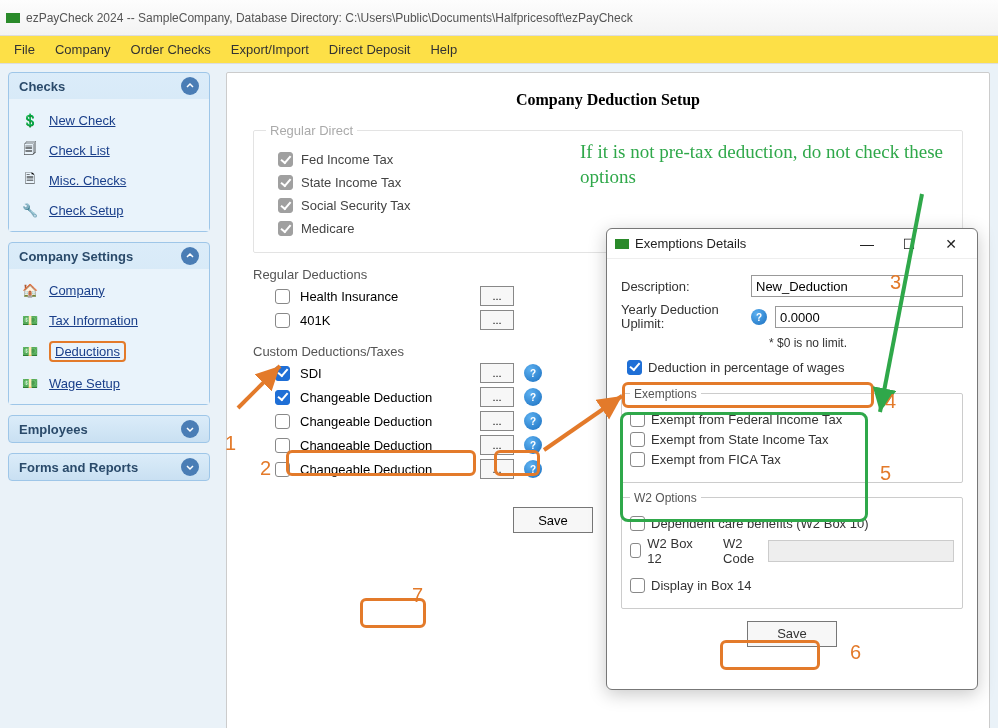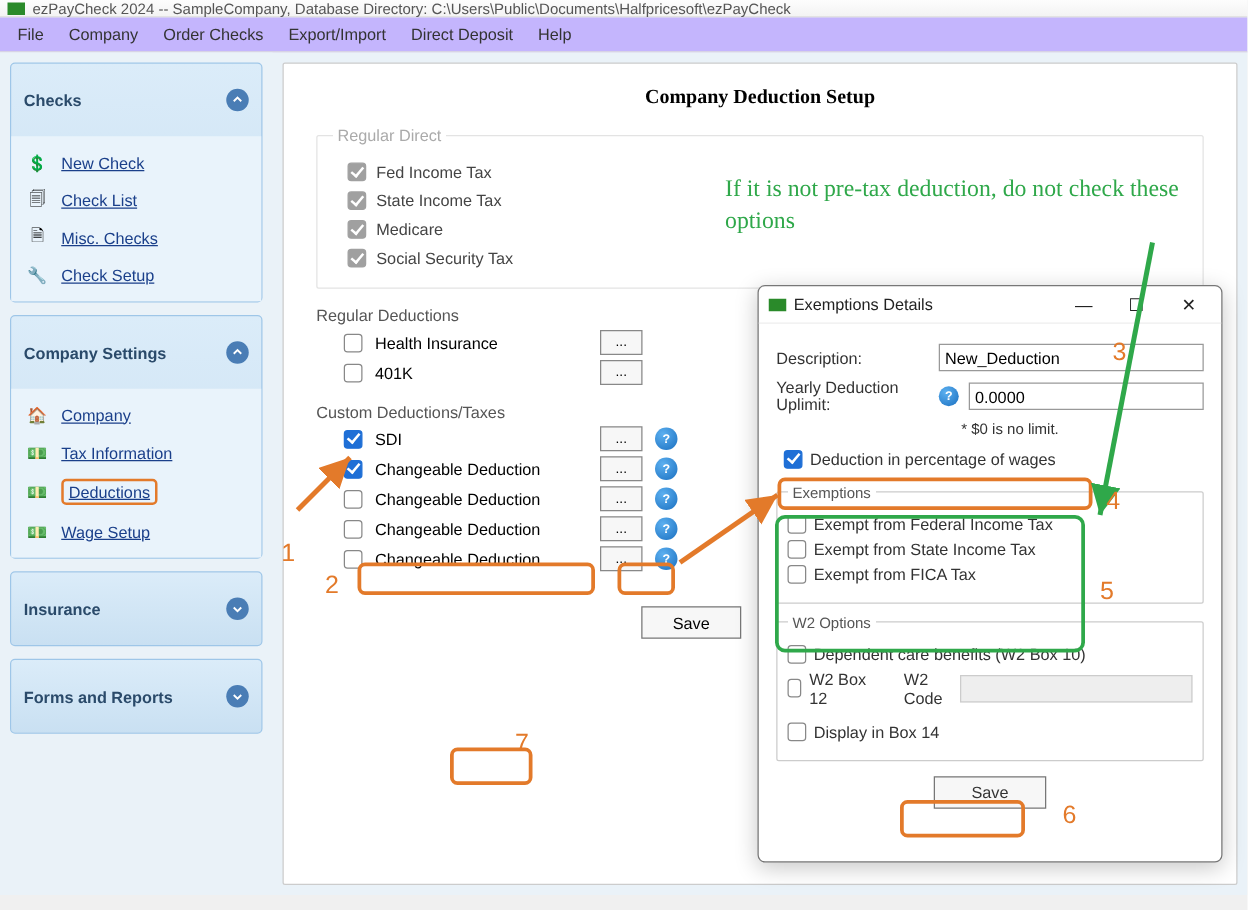--- a/index.html
+++ b/index.html
@@ -1,28 +1,28 @@
 <!DOCTYPE html>
 <html><head>
 <meta charset="utf-8">
 <style>
 * { box-sizing: border-box; margin: 0; padding: 0; font-family: "Segoe UI", Tahoma, sans-serif; }
 body { width: 998px; height: 728px; background: #f0f0f0; overflow: hidden; position: relative; }
 
-.titlebar { height: 14px; background: linear-gradient(#fdfdfd, #f3f3f3); display: flex; align-items: center; padding: 0 6px; font-size: 12px; color: #555; border-bottom: 1px solid #ddd; }
+.titlebar { height: 36px; background: linear-gradient(#fdfdfd, #f3f3f3); display: flex; align-items: center; padding: 0 6px; font-size: 12px; color: #555; border-bottom: 1px solid #ddd; }
 .titlebar .app-icon { width: 14px; height: 10px; background: #2a8a2a; margin-right: 6px; display: inline-block; }
 
-.menubar { height: 28px; background: #c4b5fd; display: flex; align-items: center; padding: 0 4px; font-size: 13px; color: #333; border-bottom: 1px solid #ddd; }
+.menubar { height: 28px; background: #fde047; display: flex; align-items: center; padding: 0 4px; font-size: 13px; color: #333; border-bottom: 1px solid #ddd; }
 .menubar span { padding: 4px 10px; cursor: default; }
 
 .workspace { display: flex; height: calc(100% - 54px); background: #eaf2f8; }
 
 .sidebar { width: 218px; padding: 8px; background: #eaf2f8; overflow: hidden; }
 .panel { border: 1px solid #9ec6e8; border-radius: 4px; background: linear-gradient(#dbecf9, #c9e0f2); margin-bottom: 10px; }
-.panel-header { display: flex; justify-content: space-between; align-items: center; padding: 20px 10px; font-size: 13px; font-weight: bold; color: #2a4a6a; cursor: default; }
+.panel-header { display: flex; justify-content: space-between; align-items: center; padding: 4px 10px; font-size: 13px; font-weight: bold; color: #2a4a6a; cursor: default; }
 .panel-header .chev { width: 18px; height: 18px; border-radius: 50%; background: #4a7db5; display: flex; align-items: center; justify-content: center; }
 .panel-header .chev svg { display: block; }
 .panel-body { background: #e9f3fb; padding: 6px 4px; }
 .side-item { display: flex; align-items: center; padding: 6px 6px; font-size: 13px; }
 .side-item .icon { width: 22px; height: 18px; margin-right: 8px; display: flex; align-items: center; justify-content: center; }
 .side-item a { color: #1a3f8a; text-decoration: underline; cursor: default; }
 .side-item a.active { border: 2px solid #e37a2a; border-radius: 4px; padding: 1px 4px; display: inline-block; }
 
 .mainpane { flex: 1; background: #fff; border: 1px solid #ccc; border-radius: 2px; margin: 8px; padding: 18px 26px; position: relative; overflow: hidden; }
 .page-title { text-align: center; font-family: Georgia, "Times New Roman", serif; font-size: 16px; font-weight: bold; margin-bottom: 14px; }
@@ -146,21 +146,21 @@
           </div>
         <div class="side-item">
             <span class="icon">💵</span>
             <a>Wage Setup</a>
           </div>
       </div>
     </div>
 
     <div class="panel">
       <div class="panel-header">
-        <span>Insurance</span>
+        <span>Employees</span>
         <span class="chev">
             <svg width="10" height="10" viewBox="0 0 10 10">
               <path d="M2 4 L5 7 L8 4" stroke="#fff" stroke-width="1.5" fill="none"></path>
             </svg>
           </span>
       </div>
     </div>
 
     <div class="panel">
       <div class="panel-header">
@@ -183,25 +183,25 @@
       <div class="row">
           <span class="chk disabled checked"></span>
           <span>Fed Income Tax</span>
         </div>
       <div class="row">
           <span class="chk disabled checked"></span>
           <span>State Income Tax</span>
         </div>
       <div class="row">
           <span class="chk disabled checked"></span>
-          <span>Medicare</span>
+          <span>Social Security Tax</span>
         </div>
       <div class="row">
           <span class="chk disabled checked"></span>
-          <span>Social Security Tax</span>
+          <span>Medicare</span>
         </div>
     </fieldset>
 
     <div class="section-label">Regular Deductions</div>
     <div class="dedrow">
       <span class="chk"></span>
       <span class="dedlabel">Health Insurance</span>
       <span class="dotbtn">...</span>
     </div>
     <div class="dedrow">

